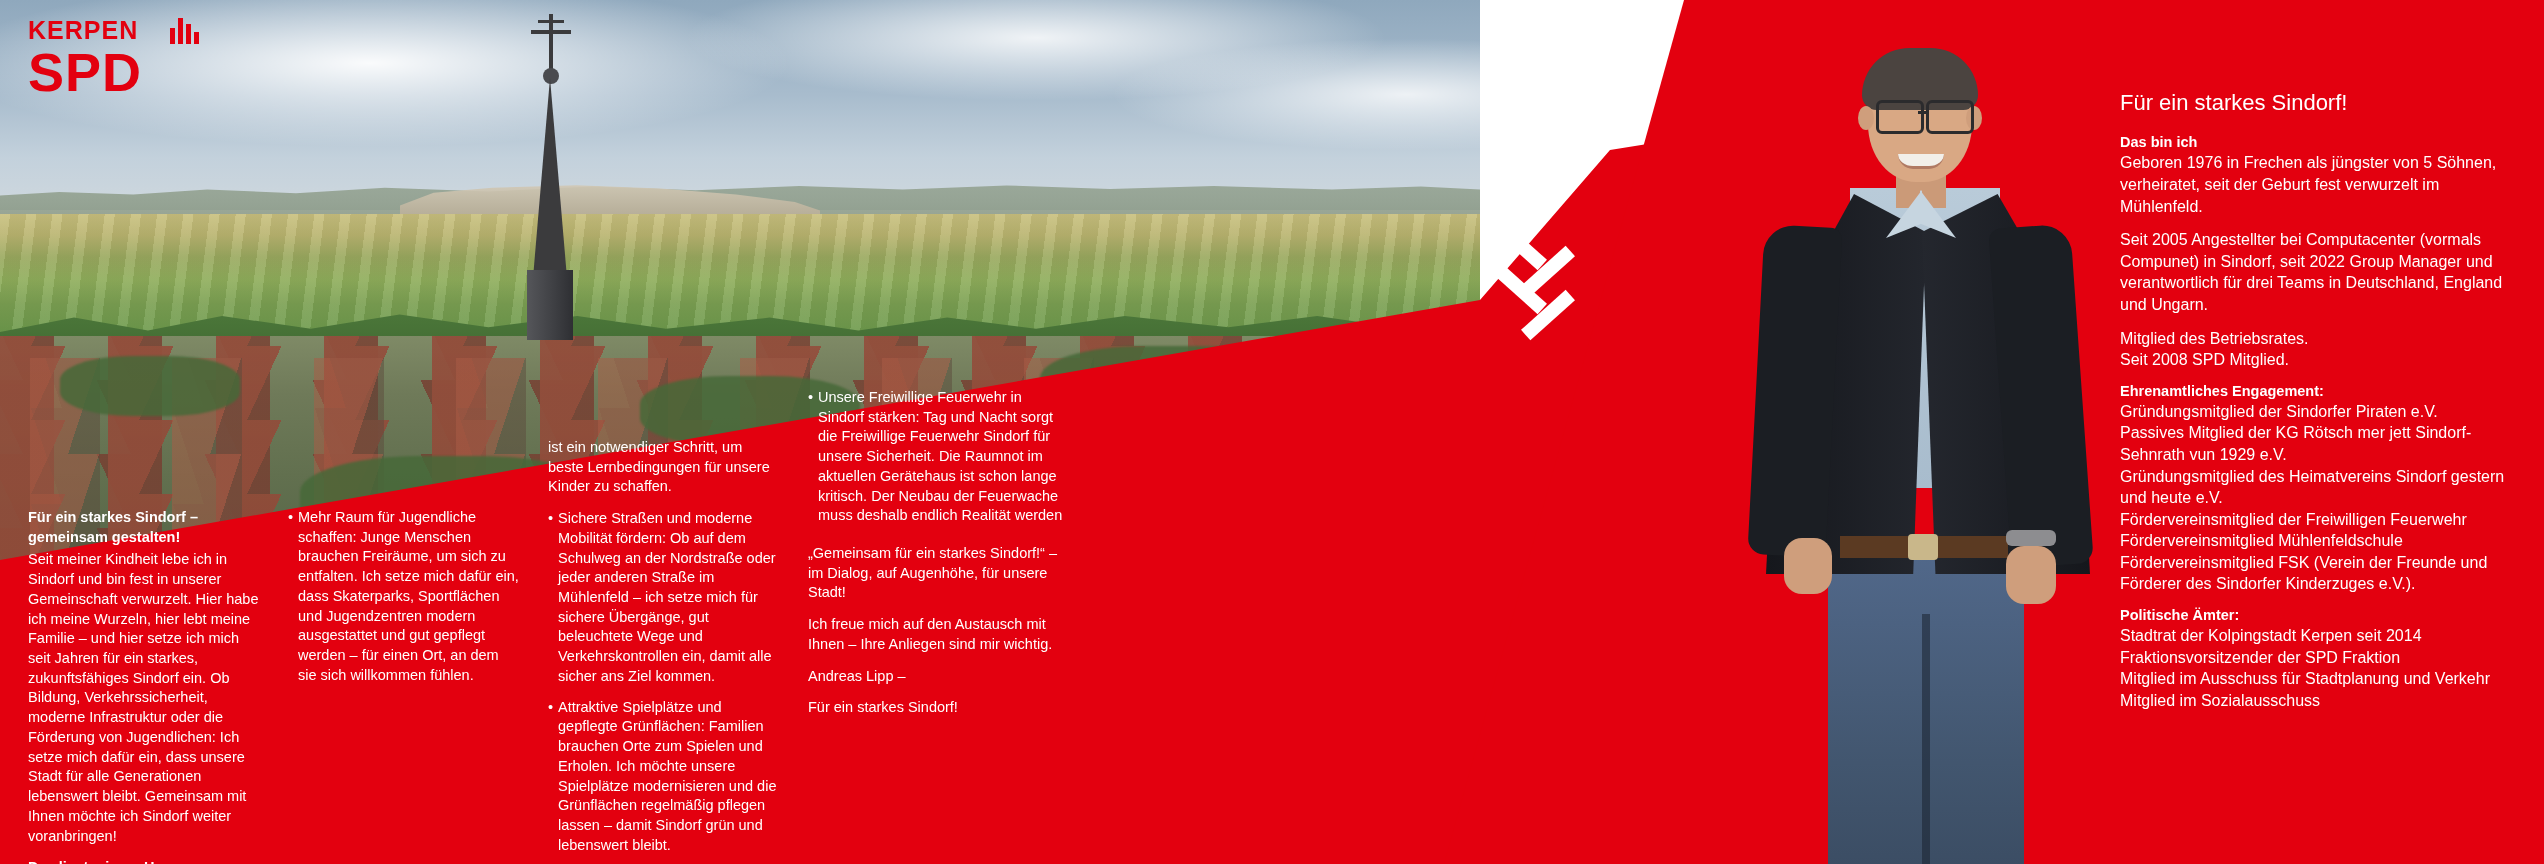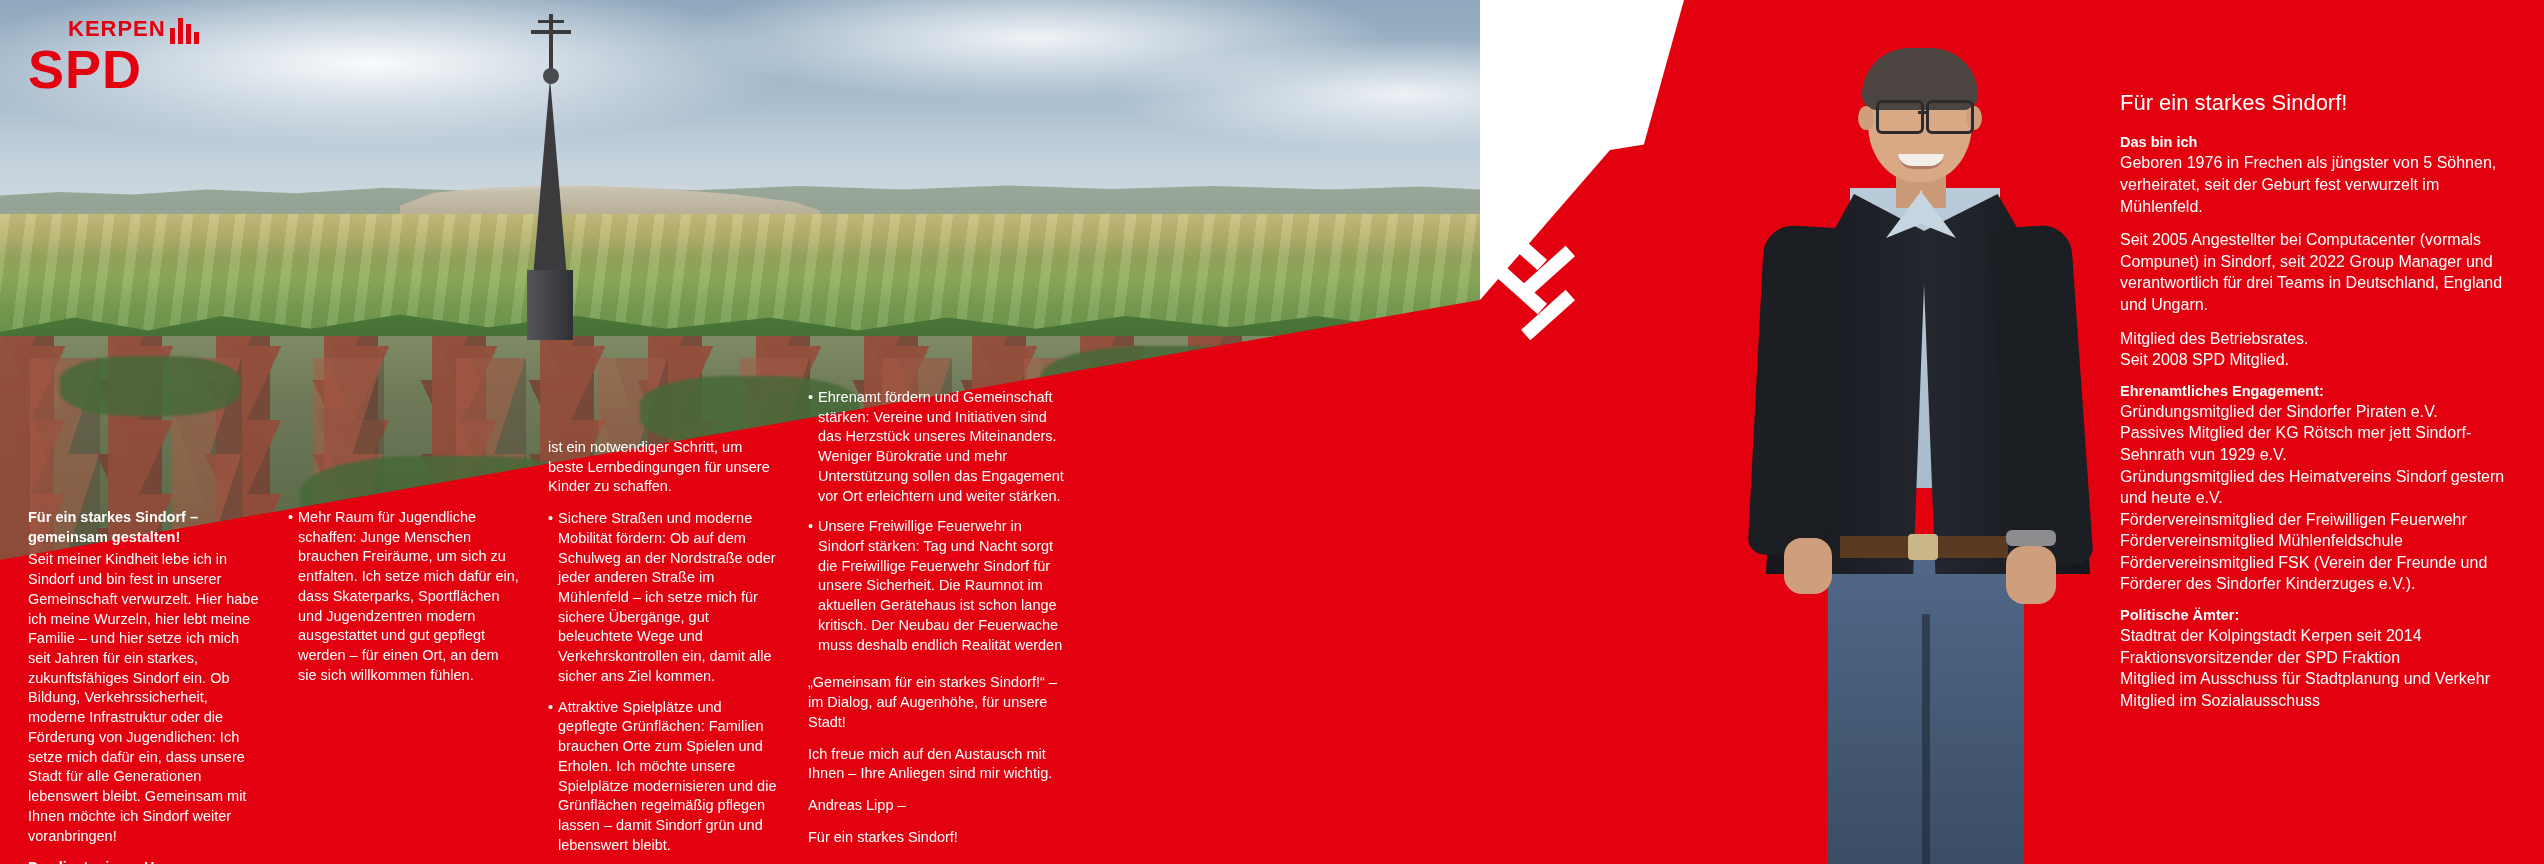--- a/index.html
+++ b/index.html
@@ -178,24 +178,23 @@
 
   
   .logo {
     position: absolute;
     left: 28px; top: 18px;
     width: 180px;
   }
   .logo-kerpen {
     color: #e3000f;
     font-weight: bold;
-    font-size: 22px;
+    font-size: 25px;
     letter-spacing: 1px;
     line-height: 1;
-    margin-left: 40px;
   }
   .logo-spd {
     color: #e3000f;
     font-weight: bold;
     font-size: 54px;
     letter-spacing: 1px;
     line-height: 1;
     margin-top: 2px;
   }
   .logo-bars {
@@ -432,21 +431,20 @@
     <p>ist ein notwendiger Schritt, um beste Lernbedingungen für unsere Kinder zu schaffen.</p>
     <ul>
       <li>Sichere Straßen und moderne Mobilität fördern: Ob auf dem Schulweg an der Nordstraße oder jeder anderen Straße im Mühlenfeld – ich setze mich für sichere Übergänge, gut beleuchtete Wege und Verkehrskontrollen ein, damit alle sicher ans Ziel kommen.</li>
       <li>Attraktive Spielplätze und gepflegte Grünflächen: Familien brauchen Orte zum Spielen und Erholen. Ich möchte unsere Spielplätze modernisieren und die Grünflächen regelmäßig pflegen lassen – damit Sindorf grün und lebenswert bleibt.</li>
 
     </ul>
   </div>
 
   <div class="col" id="col4">
     <ul>
-      <li>Ehrenamt fördern und Gemeinschaft stärken: Vereine und Initiativen sind das Herzstück unseres Miteinanders. Weniger Bürokratie und mehr Unterstützung sollen das Engagement vor Ort erleichtern und weiter stärken.</li>
       <li>Unsere Freiwillige Feuerwehr in Sindorf stärken: Tag und Nacht sorgt die Freiwillige Feuerwehr Sindorf für unsere Sicherheit. Die Raumnot im aktuellen Gerätehaus ist schon lange kritisch. Der Neubau der Feuerwache muss deshalb endlich Realität werden</li>
     </ul>
     <p style="margin-top:18px;">„Gemeinsam für ein starkes Sindorf!“ – im Dialog, auf Augenhöhe, für unsere Stadt!</p>
     <p>Ich freue mich auf den Austausch mit Ihnen – Ihre Anliegen sind mir wichtig.</p>
     <p class="tight" style="margin-top:1px;">Andreas Lipp –</p>
     <p>Für ein starkes Sindorf!</p>
   </div>
 
   <div class="person-photo">
     <div class="p-jeans"></div>

